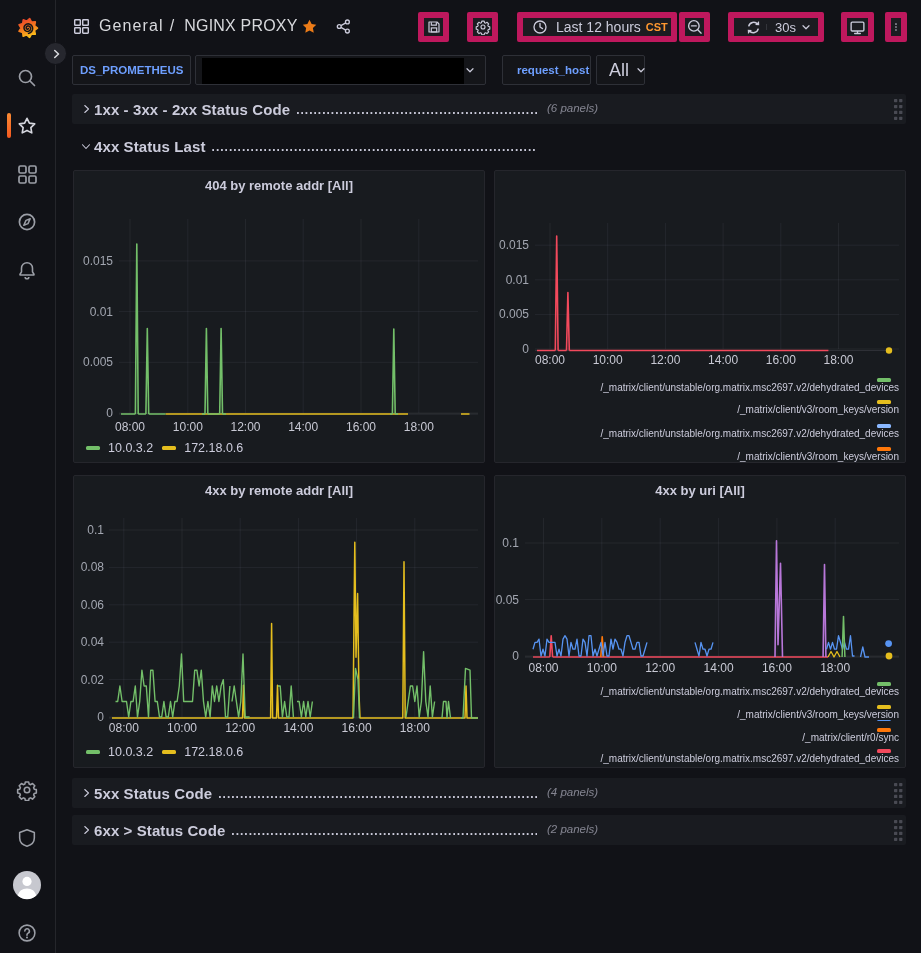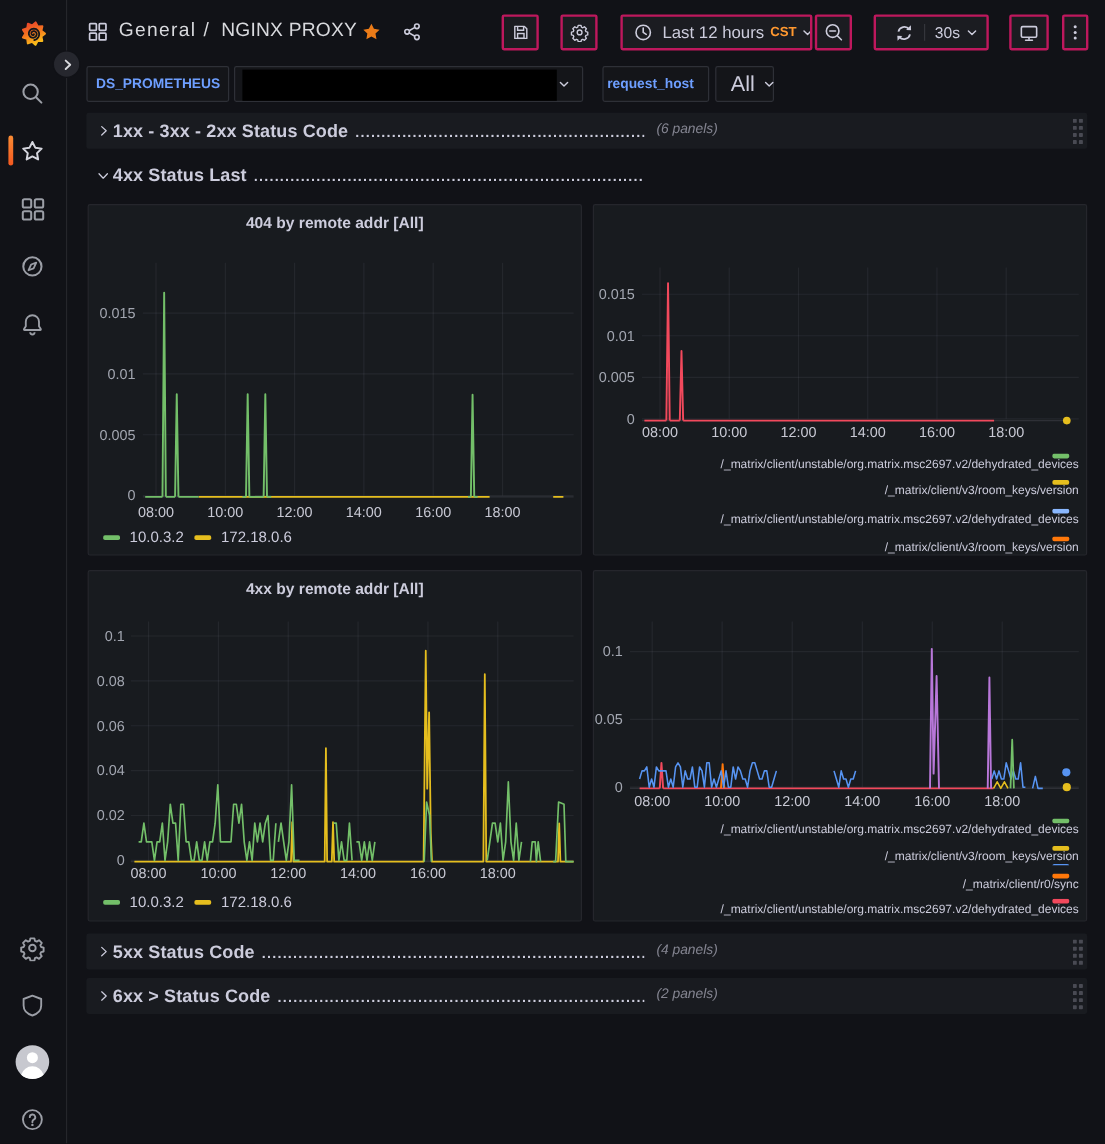--- a/index.html
+++ b/index.html
@@ -5,21 +5,21 @@
 html,body { width:921px; height:953px; background:#111217; overflow:hidden;
   font-family:"Liberation Sans",sans-serif; color:#ccccdc; }
 .abs { position:absolute; }
 #root { position:relative; width:921px; height:953px; }
 
 #sidebar { position:absolute; left:0; top:0; width:56px; height:953px;
   border-right:1px solid #25262b; background:#111217; }
 .sbicon { position:absolute; left:16px; width:22px; height:22px; }
 
 .tbtn { position:absolute; top:12px; height:30px; background:#1b1c21;
-  border:2px solid #be185d; border-radius:2px; display:flex; align-items:center;
+  border:6px solid #be185d; border-radius:2px; display:flex; align-items:center;
   justify-content:center; }
 
 .varlabel { position:absolute; top:55px; height:30px; border:1px solid #2e3037;
   border-radius:2px; display:flex; align-items:center; padding:0 12px;
   color:#6e9fff; font-size:12px; font-weight:700; background:#141519; }
 
 .rowband { position:absolute; left:72px; width:834px; height:30px;
   background:#191b20; border-radius:2px; }
 .rowtitle { position:absolute; display:flex; align-items:center; font-size:15px;
   font-weight:700; color:#ccccdc; white-space:nowrap; letter-spacing:0.1px; }
@@ -185,21 +185,21 @@
         </g>
       </svg>
     </div>
     <div class="varlabel" style="left:72px;width:119px;padding:0 7px;font-size:11.5px">DS_PROMETHEUS</div>
     <div class="varlabel" style="left:195px;width:291px;padding:0;color:#ccccdc">
       <span style="position:absolute;left:6px;top:2px;width:262px;height:26px;background:#000"></span>
       <span style="position:absolute;left:268px;top:8px"><svg width="12" height="12" viewBox="0 0 24 24">
           <path d="M6 9.5l6 6 6-6" fill="none" stroke="#ccccdc" stroke-width="2.4" stroke-linecap="round" stroke-linejoin="round"></path>
         </svg></span>
     </div>
-    <div class="varlabel" style="left:502px;width:89px;padding:0 3px;font-size:11.5px">request_host</div>
+    <div class="varlabel" style="left:502px;width:89px;padding:0 14px;font-size:11.5px">request_host</div>
     <div class="varlabel" style="left:596px;width:49px;color:#ccccdc;font-size:18px;font-weight:400">All<span style="margin-left:6px;display:flex">
         <svg width="12" height="12" viewBox="0 0 24 24">
           <path d="M6 9.5l6 6 6-6" fill="none" stroke="#ccccdc" stroke-width="2.4" stroke-linecap="round" stroke-linejoin="round"></path>
         </svg>
       </span></div>
     <div class="rowband" style="top:94px"></div>
     <div class="rowtitle" style="left:80px;top:94px;height:30px;width:457px">
       <svg width="12" height="12" viewBox="0 0 24 24" style="flex:none">
         <path d="M9.5 5l7.5 7-7.5 7" fill="none" stroke="#ccccdc" stroke-width="2.1" stroke-linecap="round" stroke-linejoin="round"></path>
       </svg>
@@ -400,20 +400,21 @@
         </svg></div>
 <div class="leg1" style="top:267.5px">
         <span class="sw" style="background:#73BF69"></span>
         <span class="lt">10.0.3.2</span>
         <span style="width:9px"></span>
         <span class="sw" style="background:#E5BE1E"></span>
         <span class="lt">172.18.0.6</span>
       </div>
 </div>
     <div class="panel" style="left:494px;top:475px">
+<div class="ptitle">4xx by uri [All]</div>
 <div class="psvg"><svg width="412" height="293" viewBox="0 0 412 293">
           <line x1="30" y1="180.0" x2="404" y2="180.0" stroke="rgba(204,204,220,0.07)" stroke-width="1"></line>
           <line x1="30" y1="123.5" x2="404" y2="123.5" stroke="rgba(204,204,220,0.07)" stroke-width="1"></line>
           <line x1="30" y1="67.0" x2="404" y2="67.0" stroke="rgba(204,204,220,0.07)" stroke-width="1"></line>
           <line x1="48.5" y1="42" x2="48.5" y2="180.0" stroke="rgba(204,204,220,0.07)" stroke-width="1"></line>
           <line x1="106.8" y1="42" x2="106.8" y2="180.0" stroke="rgba(204,204,220,0.07)" stroke-width="1"></line>
           <line x1="165.2" y1="42" x2="165.2" y2="180.0" stroke="rgba(204,204,220,0.07)" stroke-width="1"></line>
           <line x1="223.6" y1="42" x2="223.6" y2="180.0" stroke="rgba(204,204,220,0.07)" stroke-width="1"></line>
           <line x1="281.9" y1="42" x2="281.9" y2="180.0" stroke="rgba(204,204,220,0.07)" stroke-width="1"></line>
           <line x1="340.2" y1="42" x2="340.2" y2="180.0" stroke="rgba(204,204,220,0.07)" stroke-width="1"></line>

